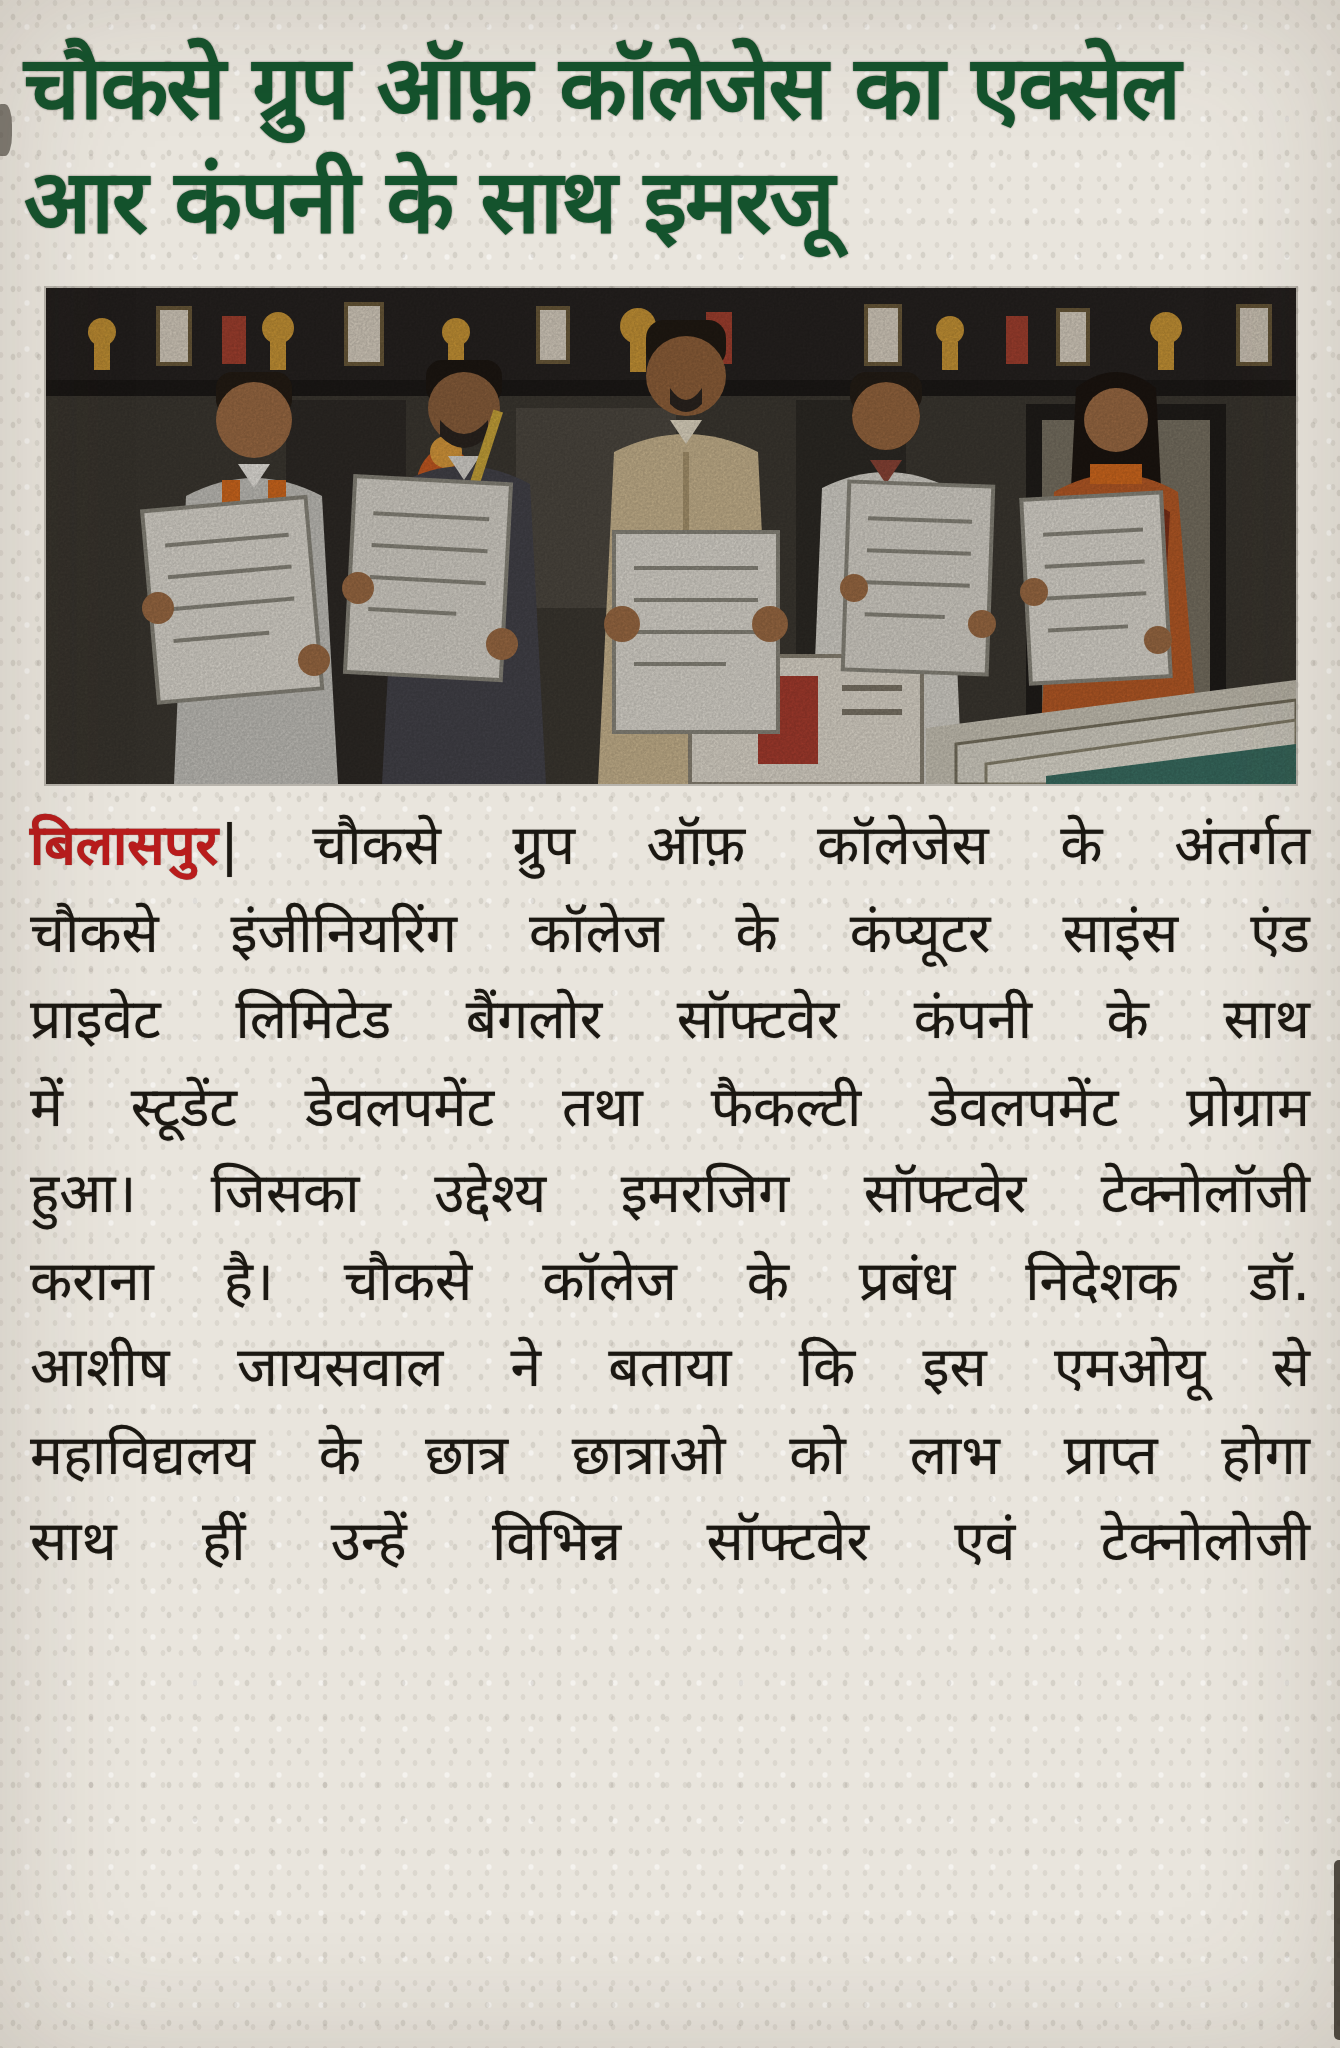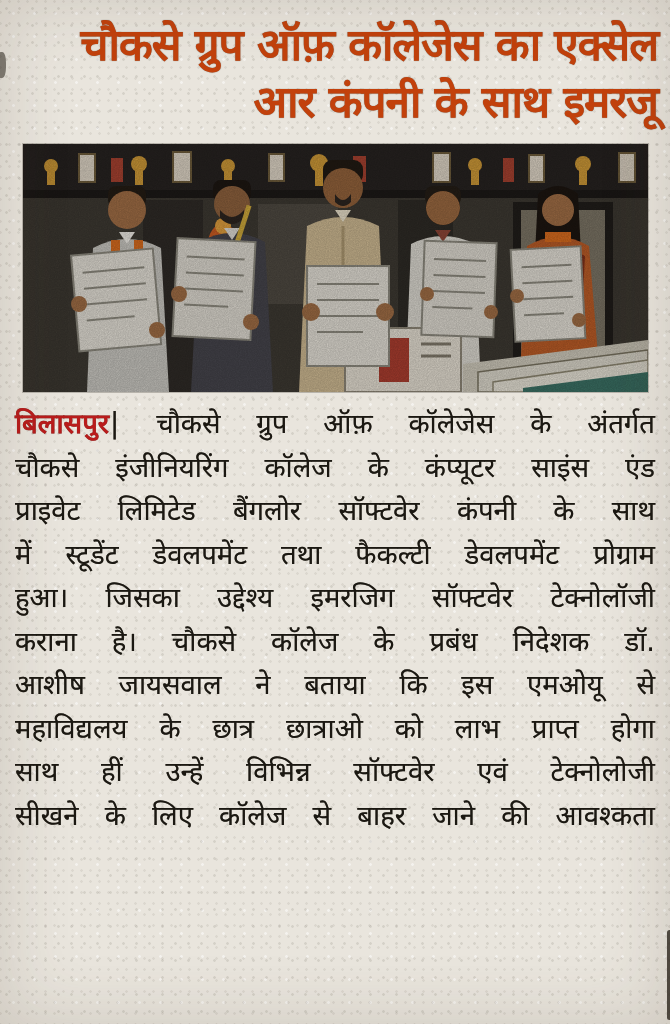--- a/index.html
+++ b/index.html
@@ -17,23 +17,23 @@
     color:#1b1812;
   }
   .vignette{position:absolute;inset:0;pointer-events:none;
     box-shadow:inset 0 0 70px rgba(70,58,40,.18);}
   .edge-speck{position:absolute;background:#2a241c;border-radius:50%;opacity:.55;}
   .speck-a{left:-3px;top:52px;width:9px;height:26px;border-radius:40%;}
   .speck-b{right:-2px;top:930px;width:5px;height:90px;border-radius:3px;opacity:.8;}
 
   .headline{margin:0;padding:16px 12px 4px;}
   .hl-line{
-    display:block;text-align:right;
+    display:block;text-align:left;
     font-size:44px;line-height:57px;font-weight:700;
-    color:#c2410c;letter-spacing:-1px;
+    color:#14532d;letter-spacing:-1px;
     text-shadow:0 0 1px rgba(20,16,8,.6);
   }
 
   .photo{margin:10px auto 0;width:625px;height:248px;display:block;
     outline:1px solid rgba(40,34,26,.25);}
   .photo svg{display:block;width:100%;height:100%;}
 
   .article{padding:10px 15px 0;}
   .line{
     height:43.5px;line-height:43.5px;
@@ -236,14 +236,13 @@
     <span class="dateline">बिलासपुर</span><span class="sep">|</span> <span>चौकसे ग्रुप ऑफ़ कॉलेजेस के अंतर्गत</span>
   </div>
   <div class="line fit">चौकसे इंजीनियरिंग कॉलेज के कंप्यूटर साइंस एंड</div>
   <div class="line fit">प्राइवेट लिमिटेड बैंगलोर सॉफ्टवेर कंपनी के साथ</div>
   <div class="line fit">में स्टूडेंट डेवलपमेंट तथा फैकल्टी डेवलपमेंट प्रोग्राम</div>
   <div class="line fit">हुआ। जिसका उद्देश्य इमरजिग सॉफ्टवेर टेक्नोलॉजी</div>
   <div class="line fit">कराना है। चौकसे कॉलेज के प्रबंध निदेशक डॉ.</div>
   <div class="line fit">आशीष जायसवाल ने बताया कि इस एमओयू से</div>
   <div class="line fit">महाविद्यलय के छात्र छात्राओ को लाभ प्राप्त होगा</div>
   <div class="line fit">साथ हीं उन्हें विभिन्न सॉफ्टवेर एवं टेक्नोलोजी</div>
-  <div class="line fit">सीखने के लिए कॉलेज से बाहर जाने की आवश्कता</div>
 </div>
 
 </body></html>

